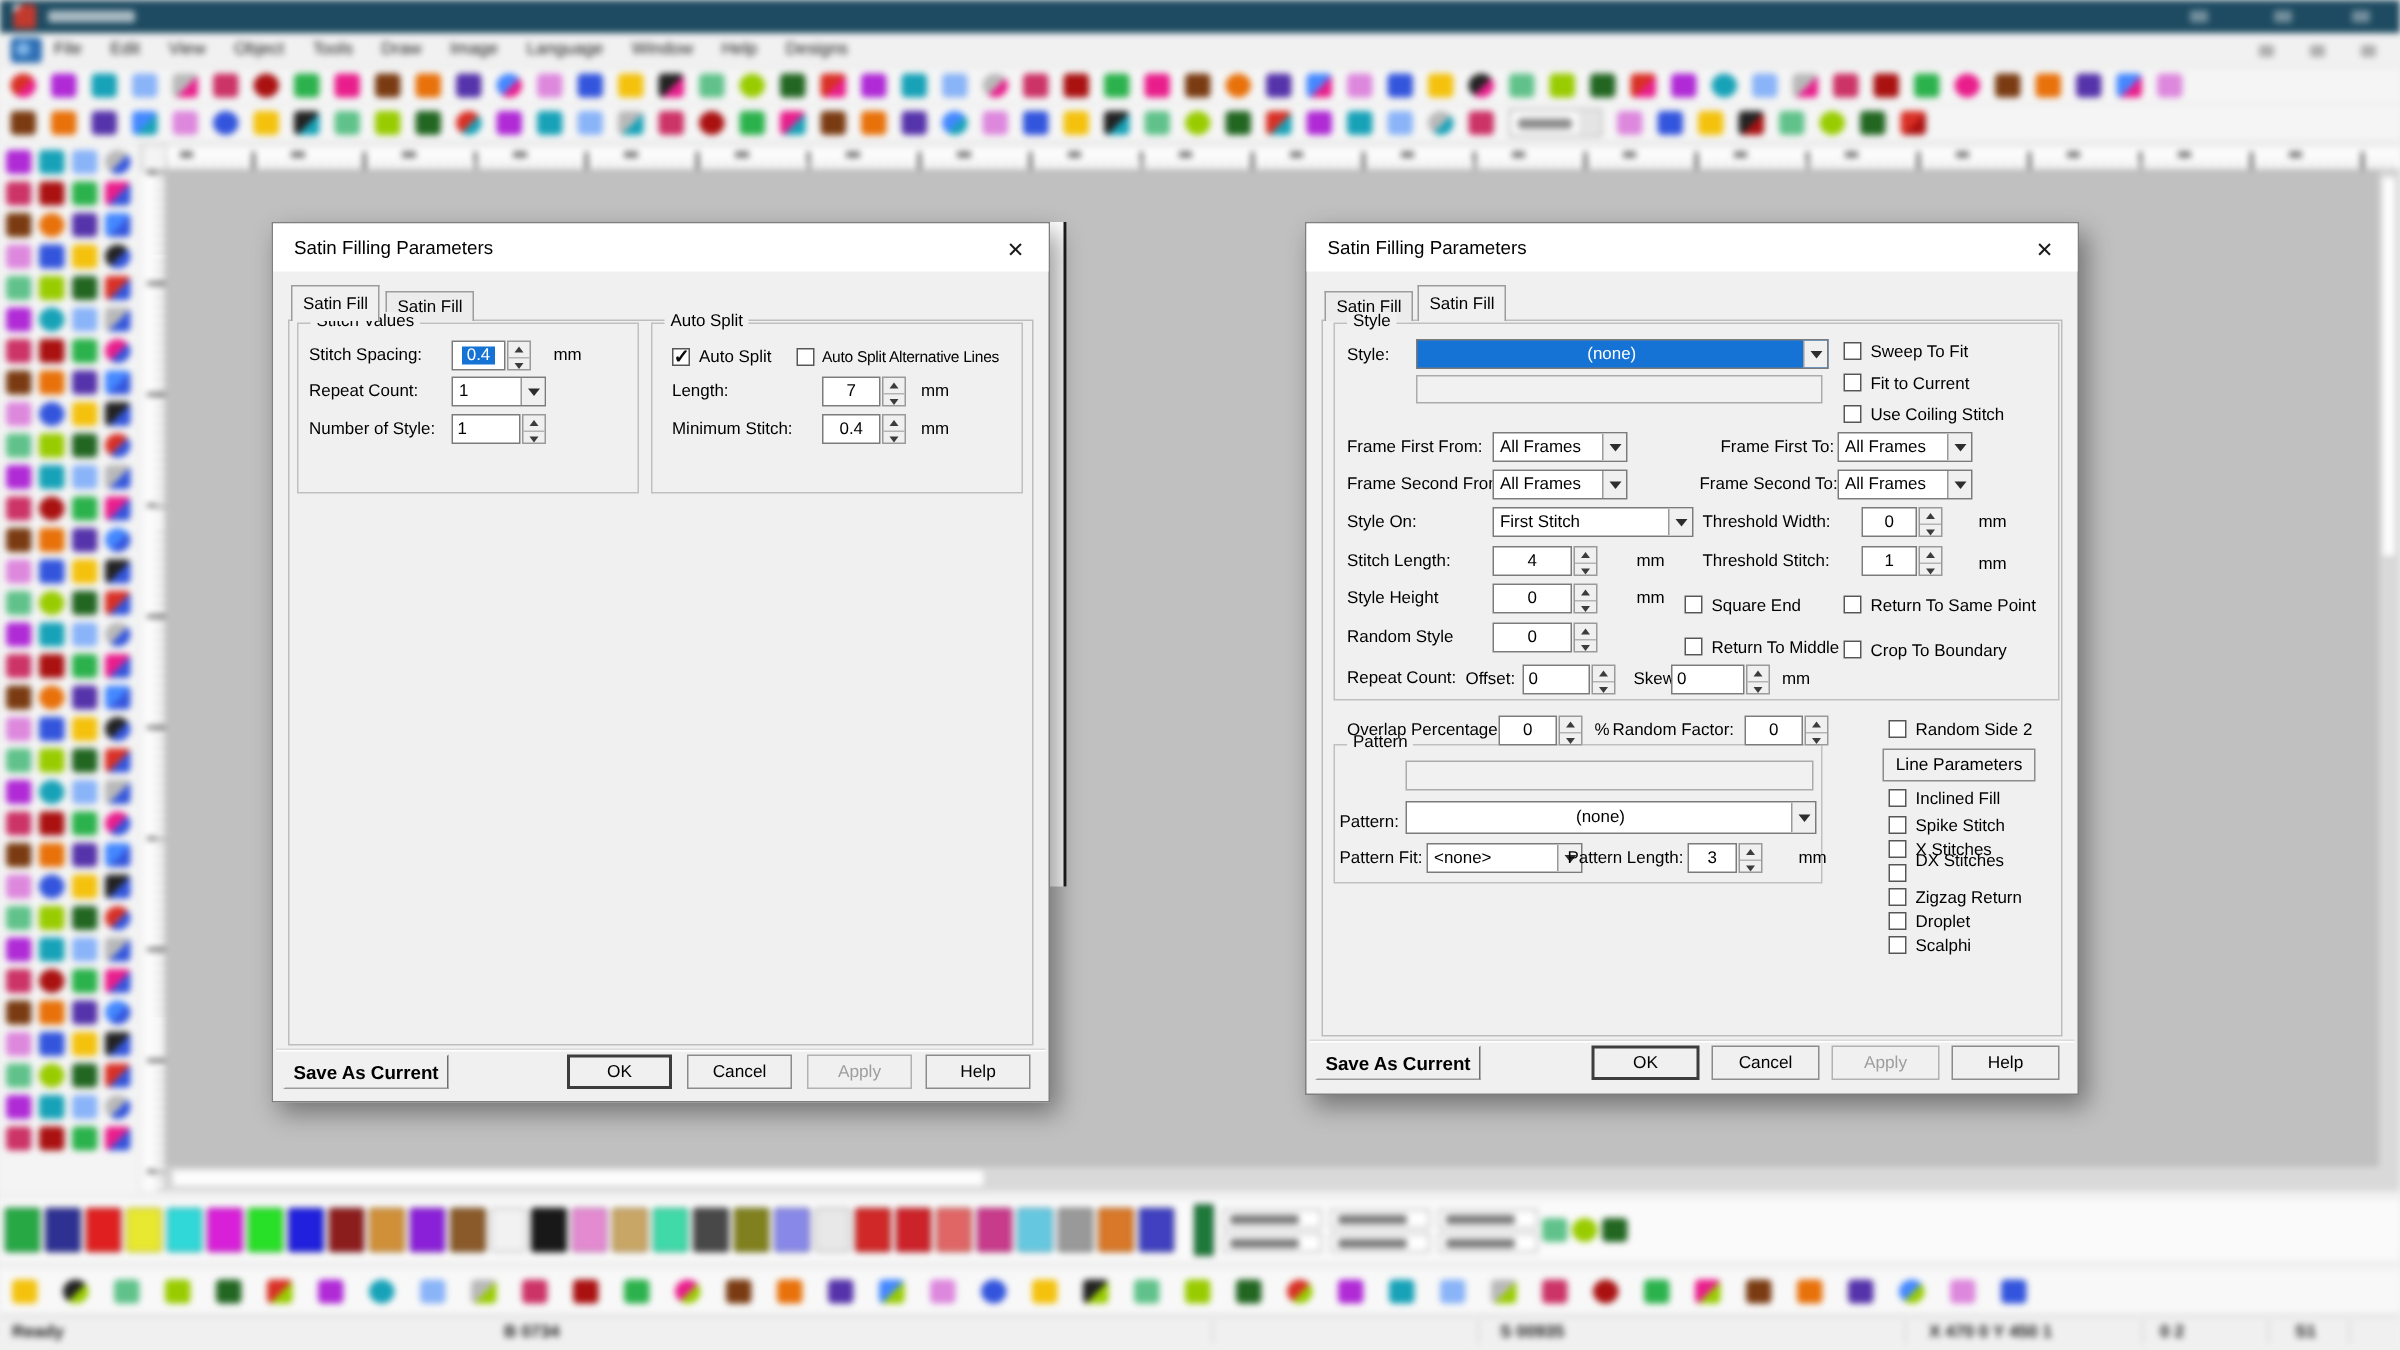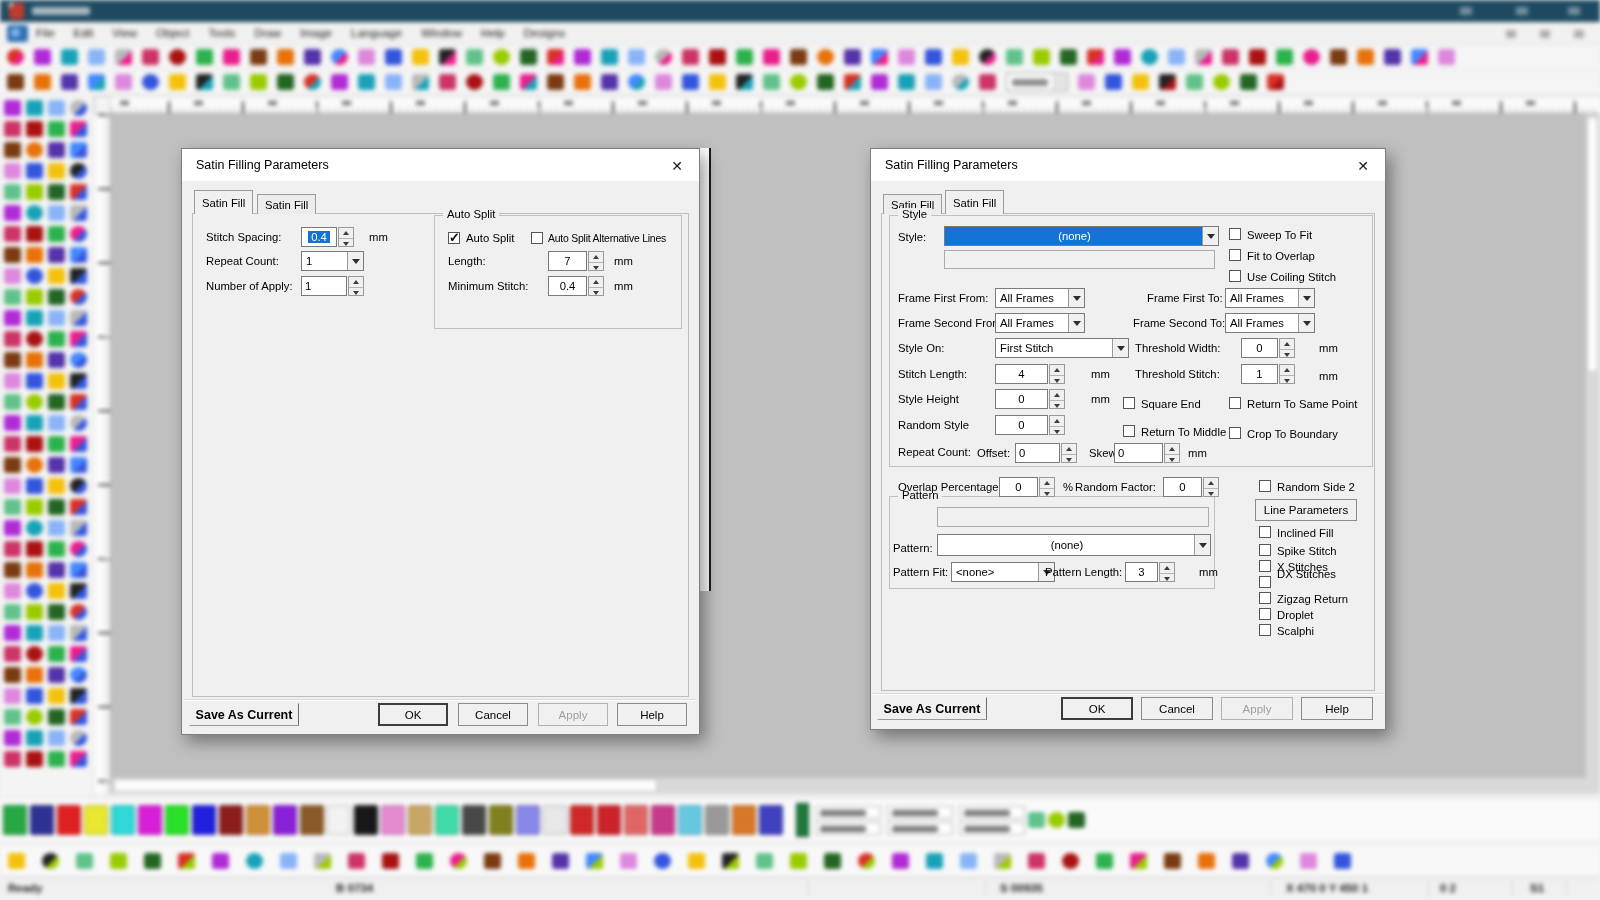--- a/index.html
+++ b/index.html
@@ -253,39 +253,42 @@
   <div class="dlg-x">✕</div>
 
   <div class="tab active" style="left:12px; top:41px; height:24px">
     <span>Satin Fill</span>
     </div>
   <div class="tab inactive" style="left:75px; top:45px; height:20px">
     <span>Satin Fill</span>
     </div>
   <div class="pane" style="top:64px; height:484px"></div>
 
+  <div class="grp" style="left:16px; top:66px; width:228px; height:114px">
+    <span class="gl">Stitch Values</span>
+  </div>
   <span class="lbl" style="left:24px; top:82px">Stitch Spacing:</span>
   <div class="spin" style="left:119px; top:78px; width:53px">
     <div class="sbox">
         <span class="selval">0.4</span>
       </div>
     <div class="sbtns">
         <div class="up"></div>
         <div class="dn"></div>
       </div>
   </div>
   <span class="lbl" style="left:187px; top:82px">mm</span>
 
   <span class="lbl" style="left:24px; top:106px">Repeat Count:</span>
   <div class="combo" style="left:119px; top:102px; width:63px">
     <span>1</span>
     <span class="cbtn"></span>
   </div>
 
-  <span class="lbl" style="left:24px; top:131px">Number of Apply:</span>
+  <span class="lbl" style="left:24px; top:131px">Number of Style:</span>
   <div class="spin" style="left:119px; top:127px; width:63px">
     <div class="sbox" style="justify-content:flex-start; padding-left:3px">
         <span>1</span>
       </div>
     <div class="sbtns">
         <div class="up"></div>
         <div class="dn"></div>
       </div>
   </div>
 
@@ -349,21 +352,21 @@
   <span class="lbl" style="left:27px; top:82px">Style:</span>
   <div class="combo sel" style="left:73px; top:77px; width:275px">
     <span>(none)</span>
     <span class="cbtn"></span>
   </div>
   <div class="emptybox" style="left:73px; top:101px; width:271px; height:19px"></div>
 
   <span class="chk" style="left:358px; top:79px"></span>
   <span class="lbl" style="left:376px; top:80px">Sweep To Fit</span>
   <span class="chk" style="left:358px; top:100px"></span>
-  <span class="lbl" style="left:376px; top:101px">Fit to Overlap</span>
+  <span class="lbl" style="left:376px; top:101px">Fit to Current</span>
   <span class="chk" style="left:358px; top:121px"></span>
   <span class="lbl" style="left:376px; top:122px">Use Coiling Stitch</span>
 
   <span class="lbl" style="left:27px; top:143px">Frame First From:</span>
   <div class="combo" style="left:124px; top:139px; width:90px">
     <span>All Frames</span>
     <span class="cbtn"></span>
   </div>
   <span class="lbl" style="left:276px; top:143px">Frame First To:</span>
   <div class="combo" style="left:354px; top:139px; width:90px">

